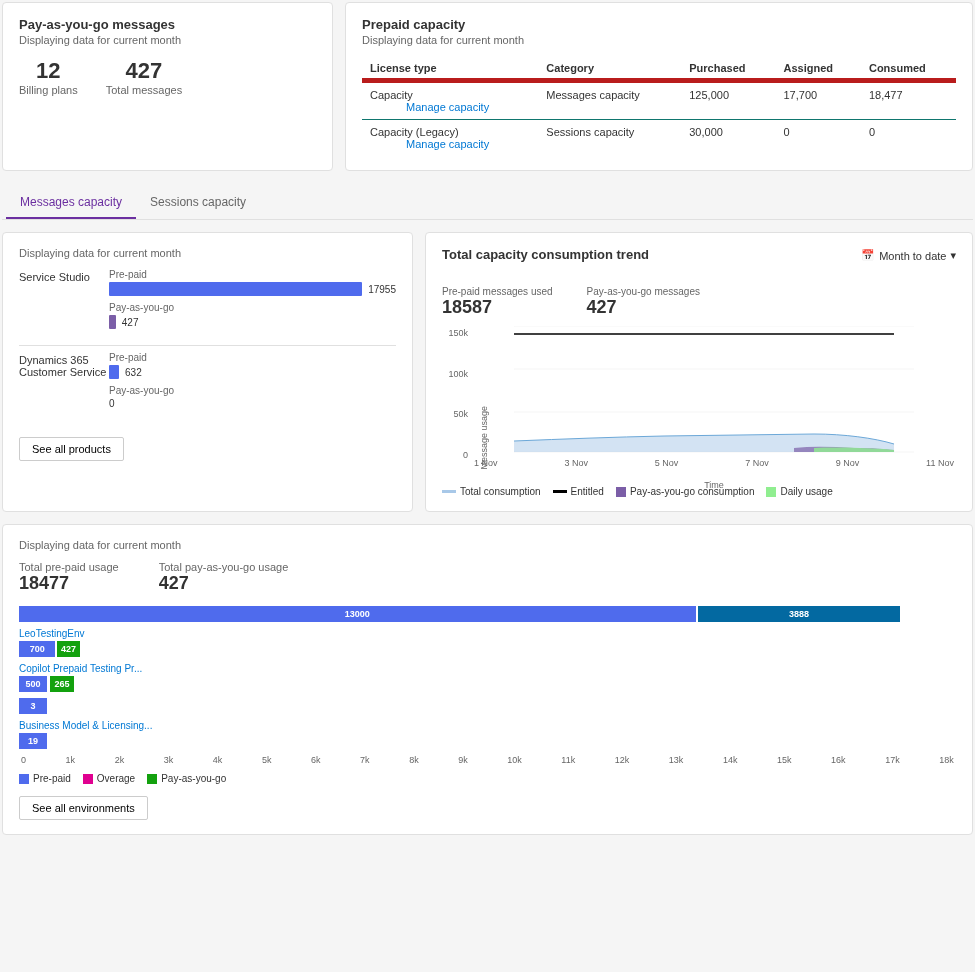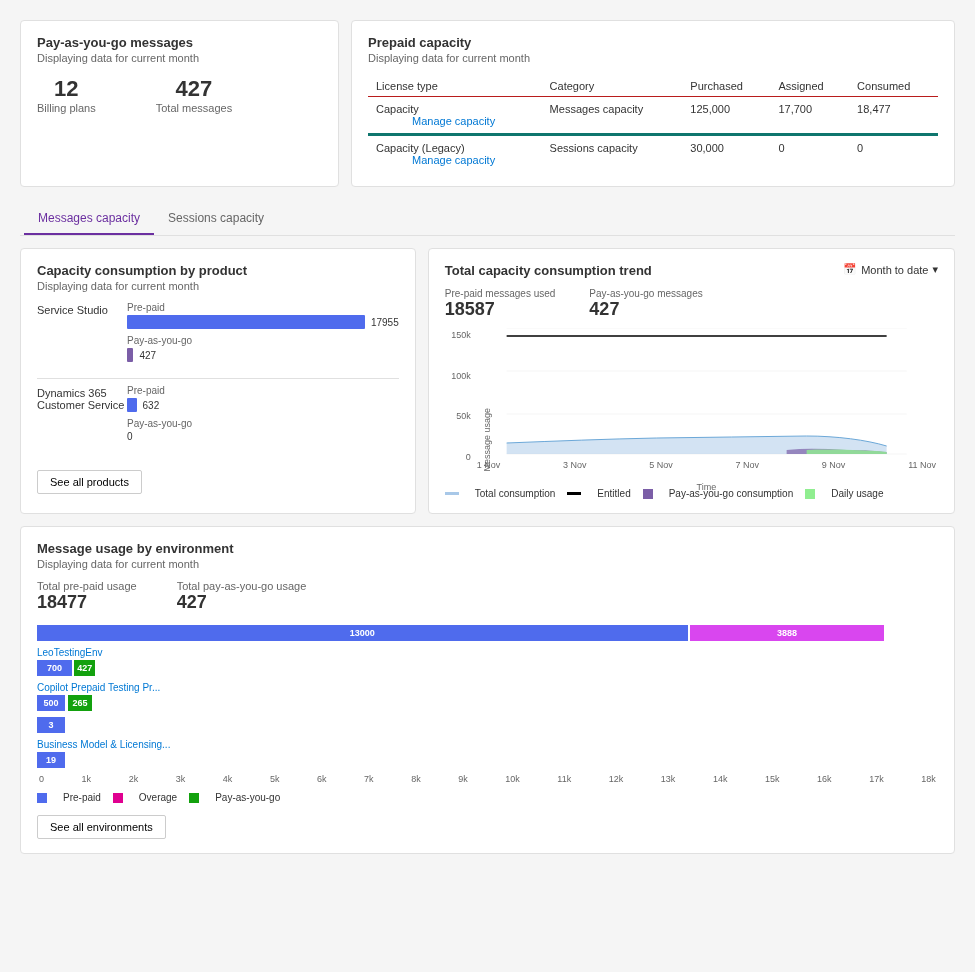--- a/index.html
+++ b/index.html
@@ -1,37 +1,37 @@
 <!DOCTYPE html>
 <html><head>
   <meta charset="utf-8">
   <style>
     * { box-sizing: border-box; margin: 0; padding: 0; }
     body { font-family: 'Segoe UI', Arial, sans-serif; font-size: 12px; background: #f5f5f5; color: #333; }
-    .page { padding: 20px; max-width: 975px; }
+    .page { padding: 2px; max-width: 975px; }
 
     
     .top-row { display: flex; gap: 12px; margin-bottom: 16px; }
     .card { background: #fff; border: 1px solid #e0e0e0; border-radius: 4px; padding: 14px 16px; }
     .card-payg { flex: 1; }
     .card-prepaid { flex: 2; }
 
     .card-title { font-size: 13px; font-weight: 600; margin-bottom: 2px; }
     .card-subtitle { font-size: 11px; color: #666; margin-bottom: 12px; }
 
-    .stats-row { display: flex; gap: 60px; margin-top: 8px; align-items: flex-end; }
+    .stats-row { display: flex; gap: 28px; margin-top: 8px; align-items: flex-end; }
     .stat-item { text-align: center; }
     .stat-value { font-size: 22px; font-weight: 600; }
     .stat-label { font-size: 11px; color: #666; }
 
     
     .prepaid-table { width: 100%; border-collapse: collapse; margin-top: 8px; }
-    .prepaid-table th { font-size: 11px; font-weight: 400; text-align: left; padding: 4px 8px; border-bottom: 1px solid #b91c1c; color: #333; }
+    .prepaid-table th { font-size: 11px; font-weight: 700; text-align: left; padding: 4px 8px; border-bottom: 5px solid #b91c1c; color: #333; }
     .prepaid-table td { font-size: 11px; padding: 6px 8px; vertical-align: top; }
-    .prepaid-table tr:not(:last-child) td { border-bottom: 3px solid #0f766e; }
+    .prepaid-table tr:not(:last-child) td { border-bottom: 1px solid #0f766e; }
     .link-blue { color: #0078d4; cursor: pointer; text-decoration: none; font-size: 11px; margin-left: 36px; }
 
     
     .tabs { display: flex; gap: 0; margin-bottom: 0; border-bottom: 1px solid #e0e0e0; padding: 0 4px; }
     .tab { padding: 8px 14px; font-size: 12px; cursor: pointer; border-bottom: 2px solid transparent; color: #666; }
     .tab.active { border-bottom: 2px solid #6b2fa0; color: #6b2fa0; font-weight: 500; }
 
     
     .middle-row { display: flex; gap: 12px; margin-top: 12px; margin-bottom: 12px; }
     .card-capacity { flex: 1.1; }
@@ -49,41 +49,41 @@
     .bar-container { display: flex; align-items: center; gap: 6px; }
     .bar { height: 14px; border-radius: 1px; }
     .bar-prepaid { background: #4f6bed; }
     .bar-payg { background: #7b5ea7; }
     .bar-value { font-size: 10px; color: #333; }
     .divider { border: none; border-top: 1px solid #e0e0e0; margin: 6px 0; }
 
     .see-all-btn { border: 1px solid #ccc; background: #fff; padding: 5px 12px; font-size: 11px; cursor: pointer; border-radius: 2px; margin-top: 12px; }
 
     
-    .trend-header { display: flex; justify-content: space-between; align-items: flex-start; margin-bottom: 8px; }
+    .trend-header { display: flex; justify-content: space-between; align-items: center; margin-bottom: 22px; }
     .month-to-date { display: flex; align-items: center; gap: 4px; font-size: 11px; color: #333; cursor: pointer; }
     .trend-stats { display: flex; gap: 34px; margin-bottom: 8px; }
     .trend-stat-label { font-size: 10px; color: #666; }
     .trend-stat-value { font-size: 18px; font-weight: 600; }
 
     .chart-legend { display: flex; gap: 12px; align-items: center; margin-top: 4px; flex-wrap: wrap; }
-    .legend-item { display: flex; align-items: center; gap: 16px; font-size: 10px; }
+    .legend-item { display: flex; align-items: center; gap: 4px; font-size: 10px; }
 
     
     .card-bottom { margin-bottom: 12px; }
 
     .usage-stats-row { display: flex; gap: 40px; margin-bottom: 12px; }
     .usage-stat label { font-size: 11px; color: #666; display: block; }
     .usage-stat .val { font-size: 18px; font-weight: 600; }
     .env-row { margin-bottom: 6px; }
     .env-name { font-size: 10px; color: #0078d4; margin-bottom: 2px; cursor: pointer; }
     .env-bar-row { display: flex; align-items: flex-start; gap: 2px; }
     .env-bar-seg { height: 16px; display: inline-flex; align-items: center; justify-content: center; font-size: 9px; color: #fff; font-weight: 600; }
     .env-bar-seg.prepaid { background: #4f6bed; }
-    .env-bar-seg.overage { background: #d946ef; }
+    .env-bar-seg.overage { background: #0369a1; }
     .env-bar-seg.payg { background: #13a10e; }
 
     
     .x-axis { display: flex; justify-content: space-between; font-size: 9px; color: #666; margin-top: 4px; padding: 0 2px; }
 
     
     .bottom-legend { display: flex; gap: 12px; align-items: center; margin-top: 8px; }
     .legend-sq { width: 10px; height: 10px; display: inline-block; }
   </style>
 </head>
@@ -148,21 +148,20 @@
   </div>
 
   <div class="tabs" id="tab-bar">
       <div class="tab active">Messages capacity</div>
       <div class="tab">Sessions capacity</div>
     </div>
 
   <div class="middle-row">
 
     <div class="card card-capacity">
-      <div class="section-title">Capacity consumption by product</div>
       <div class="section-subtitle">Displaying data for current month</div>
       <div id="capacity-products">
           <div class="product-row">
       <div class="product-label">Service Studio</div>
       <div class="bars-col">
         <div class="bar-group">
           <div class="bar-type-label">Pre-paid</div>
           <div class="bar-container">
             <div class="bar bar-prepaid" style="width:95%;max-width:320px;"></div>
             <span class="bar-value">17955</span>
@@ -274,21 +273,20 @@
         </div>
         <div class="legend-item">
           <div style="width:10px;height:10px;background:#90ee90;display:inline-block;"></div>
           <span>Daily usage</span>
         </div>
       </div>
     </div>
   </div>
 
   <div class="card card-bottom">
-    <div class="section-title">Message usage by environment</div>
     <div class="section-subtitle">Displaying data for current month</div>
 
     <div class="usage-stats-row" style="margin-top:10px;">
       <div class="usage-stat">
         <label>Total pre-paid usage</label>
         <div class="val">18477</div>
       </div>
       <div class="usage-stat">
         <label>Total pay-as-you-go usage</label>
         <div class="val">427</div>

